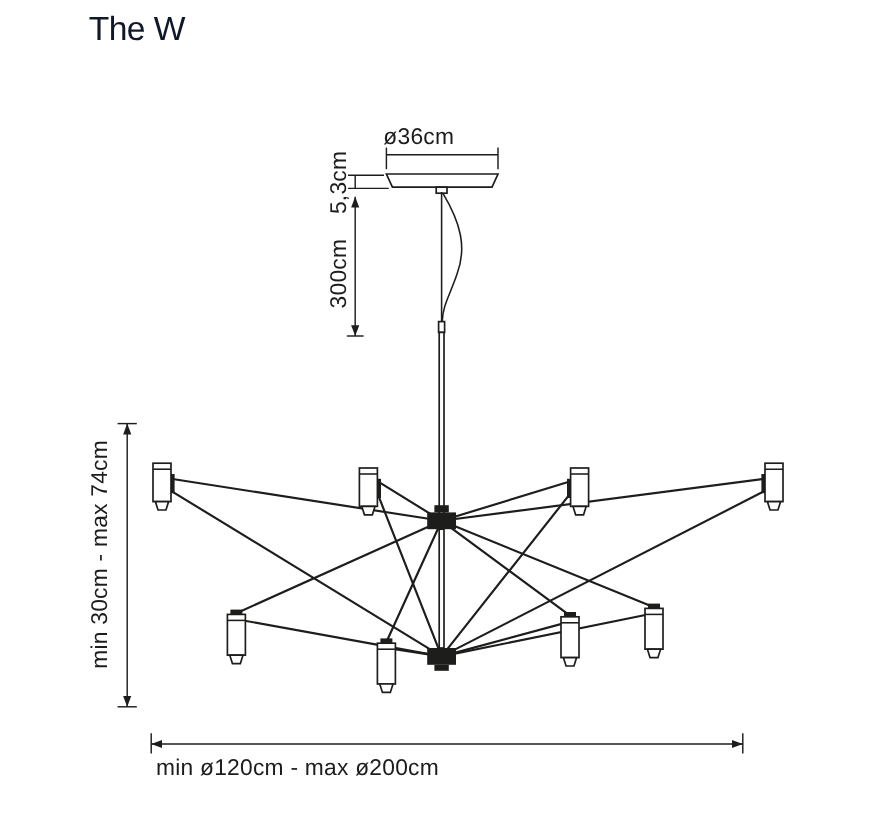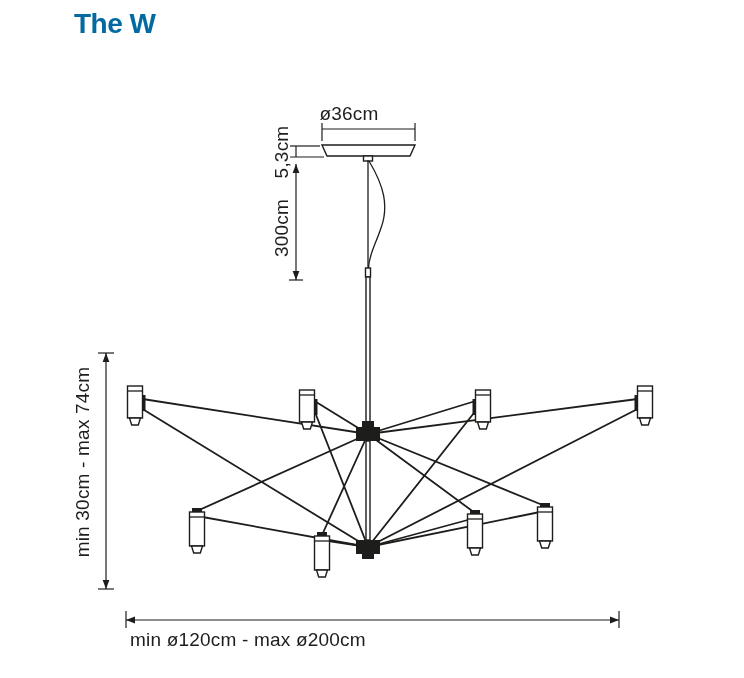--- a/index.html
+++ b/index.html
@@ -1,21 +1,21 @@
 <!DOCTYPE html>
 <html><head>
 <meta charset="utf-8">
 <style>
   * { margin:0; padding:0; box-sizing:border-box; }
   html,body { background:#ffffff; }
   body { font-family:"Liberation Sans", sans-serif; }
   .stage { position:relative; width:744px; height:678px; background:#ffffff; overflow:hidden; }
   .page-title {
     position:absolute; left:74px; top:8px;
-    font-size:28px; font-weight:700; color:#0369a1;
+    font-size:28px; font-weight:400; color:#0f172a;
     letter-spacing:-0.5px;
     font-family:"Liberation Sans", sans-serif;
   }
   .drawing { position:absolute; left:0; top:0; }
   .ln    { stroke:#1d1d1b; stroke-width:1.3; fill:none; }
   .shape { stroke:#1d1d1b; stroke-width:1.4; fill:#ffffff; }
   .arm   { stroke:#1d1d1b; stroke-width:1.8; fill:none; stroke-linecap:round; }
   .dark  { fill:#1d1d1b; stroke:none; }
   .dim   { stroke:#1d1d1b; stroke-width:1.2; fill:none; }
   .dim-label {

